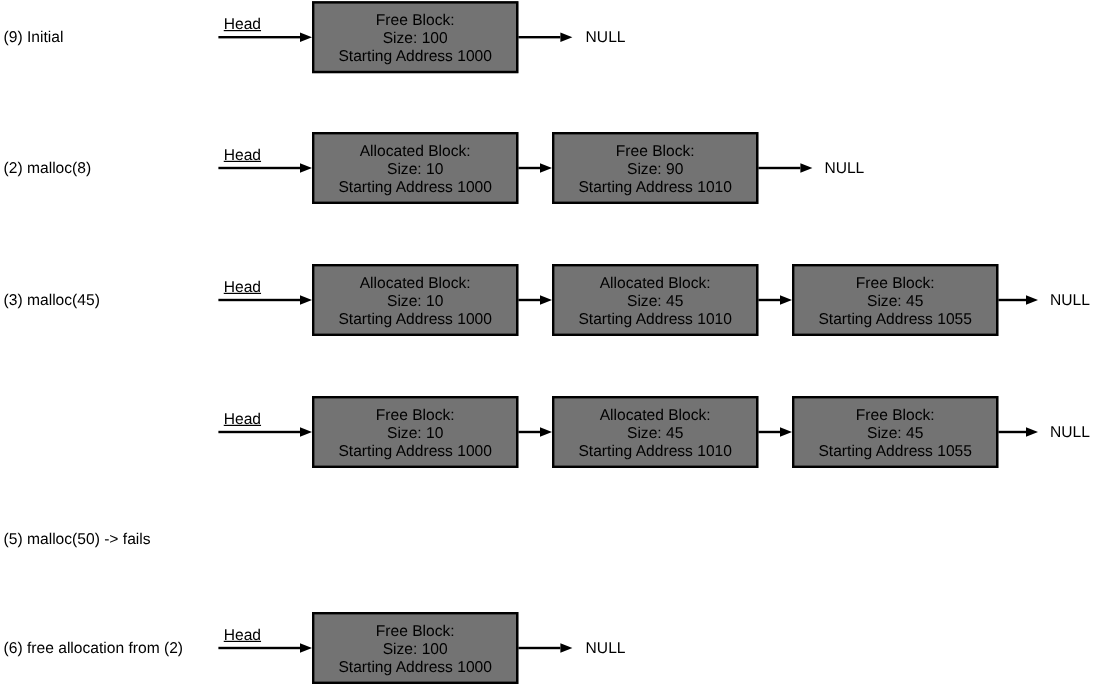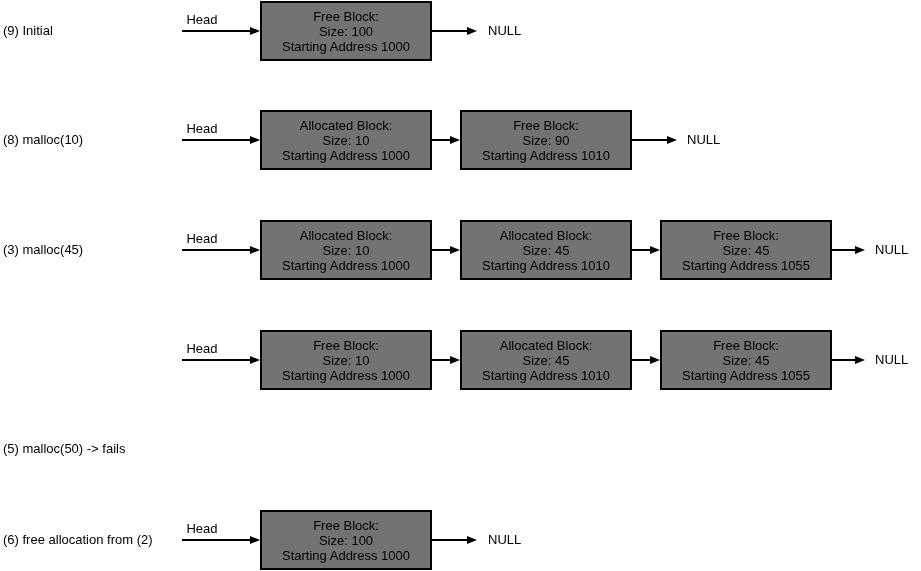--- a/index.html
+++ b/index.html
@@ -15,20 +15,21 @@
   .row-label {
     position:absolute;
     white-space:nowrap;
     line-height:15px;
   }
   .head-label {
     position:absolute;
     width:40px;
     text-align:center;
     line-height:15px;
+    text-decoration:underline;
   }
   .null-label {
     position:absolute;
     white-space:nowrap;
     line-height:15px;
   }
   .arrow {
     position:absolute;
     height:2px;
     background:#000000;
@@ -66,21 +67,21 @@
   <div class="head-label" style="left:182px;top:12px">Head</div>
   <div class="arrow" style="left:182px;top:30px;width:68px"></div>
   <div class="block" style="left:260px;top:1px">
     <div class="bline">Free Block:</div>
     <div class="bline">Size: 100</div>
     <div class="bline">Starting Address 1000</div>
   </div>
   <div class="arrow" style="left:432px;top:30px;width:35px"></div>
   <div class="null-label" style="left:488px;top:23px">NULL</div>
 
-  <div class="row-label" style="left:3px;top:132px">(8) malloc(10)</div>
+  <div class="row-label" style="left:3px;top:132px">(2) malloc(8)</div>
   <div class="head-label" style="left:182px;top:121px">Head</div>
   <div class="arrow" style="left:182px;top:139px;width:68px"></div>
   <div class="block" style="left:260px;top:110px">
     <div class="bline">Allocated Block:</div>
     <div class="bline">Size: 10</div>
     <div class="bline">Starting Address 1000</div>
   </div>
   <div class="arrow" style="left:432px;top:139px;width:18px"></div>
   <div class="block" style="left:460px;top:110px">
     <div class="bline">Free Block:</div>

